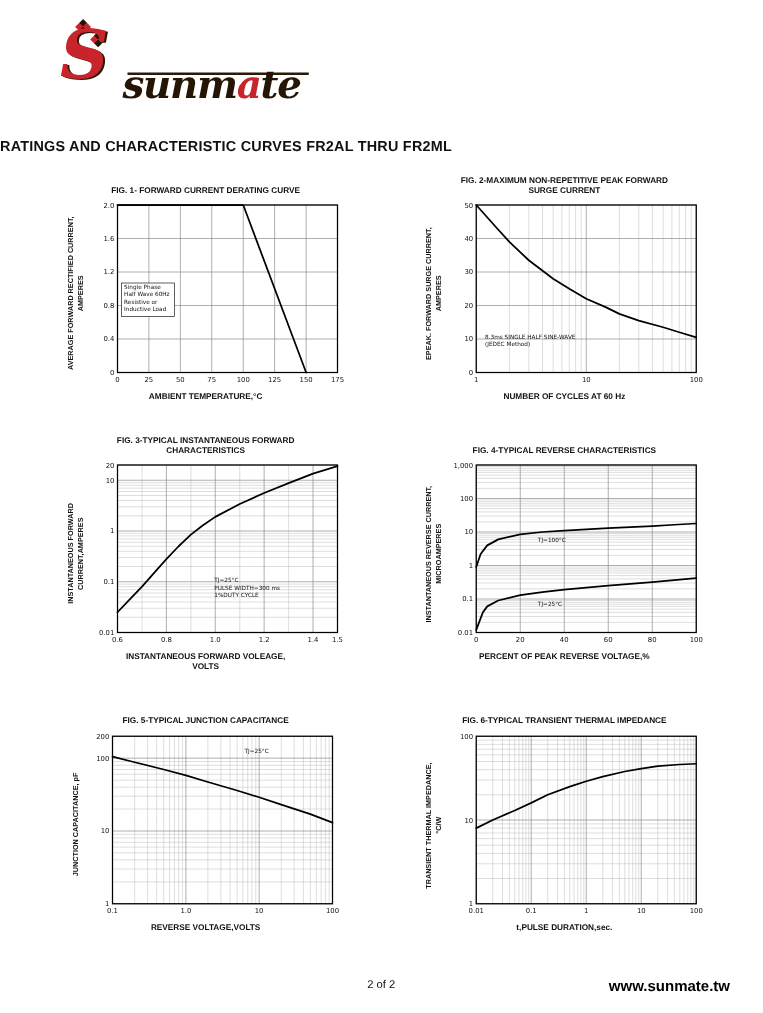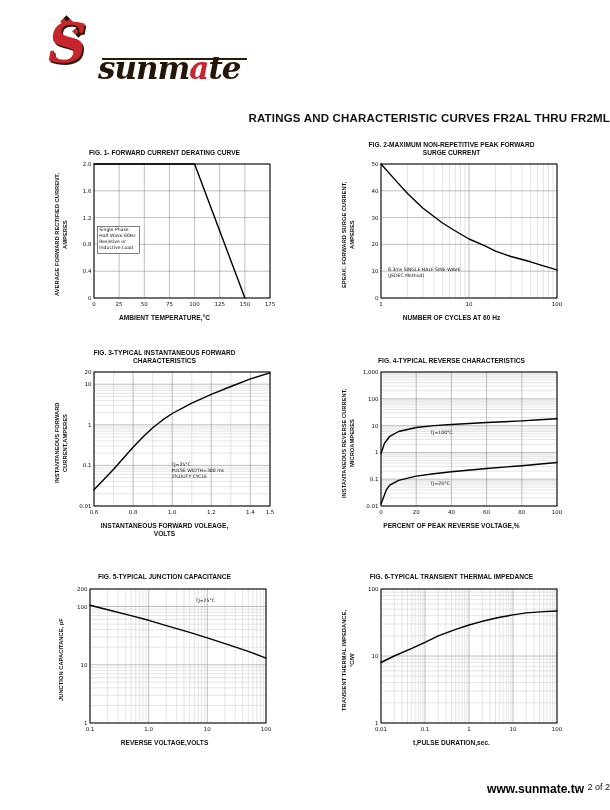--- a/index.html
+++ b/index.html
@@ -12,35 +12,35 @@
     font-style:italic;font-weight:bold;font-size:54px;line-height:1;color:#c7242c;
     text-shadow:1.5px 1.5px 0 #2a1a08;}
   .checker{position:absolute;width:9px;height:9px;transform:rotate(45deg);
     background:conic-gradient(#c7242c 0 25%, #241505 0 50%, #c7242c 0 75%, #241505 0 100%);}
   .checker.c1{left:22px;top:1px;}
   .checker.c2{left:34px;top:11px;}
   .logo-word{position:absolute;left:58px;bottom:4px;font-family:"DejaVu Serif",serif;
     font-style:italic;font-weight:bold;font-size:31px;line-height:1;letter-spacing:-1px;color:#241505;}
   .logo-word .accent{color:#c7242c;}
   .logo-strike{position:absolute;left:62px;top:42px;width:145px;height:1.5px;background:#2a1a08;}
-  .page-title{position:absolute;top:112px;left:0;width:100%;text-align:right;
+  .page-title{position:absolute;top:112px;left:0;width:100%;text-align:left;
     font-weight:bold;font-size:11.5px;letter-spacing:0.2px;}
   .charts{position:absolute;top:140px;left:38px;width:540px;
     display:grid;grid-template-columns:1fr 1fr;column-gap:34px;row-gap:26px;}
   .chart{display:flex;flex-direction:column;align-items:center;}
   .chart-title{font-size:6.6px;font-weight:bold;text-align:center;height:17px;
     display:flex;align-items:flex-end;justify-content:center;margin-bottom:2px;
     white-space:pre-line;line-height:1.25;}
   .chart-body{display:flex;align-items:center;}
   .ylabel{writing-mode:vertical-rl;transform:rotate(180deg);font-size:5.8px;font-weight:bold;
     text-align:center;line-height:1.4;white-space:pre-line;height:152px;}
   .plot{width:206px;height:152px;}
   .xlabel{font-size:6.6px;font-weight:bold;text-align:center;margin-top:3px;
     white-space:pre-line;line-height:1.25;}
-  .page-number{position:absolute;bottom:18px;left:0;width:100%;text-align:right;font-size:9px;}
+  .page-number{position:absolute;bottom:18px;left:0;width:100%;text-align:center;font-size:9px;}
   .website{position:absolute;right:26px;bottom:14px;font-weight:bold;font-size:12px;color:#000;text-align:center;}
 </style>
 </head>
 <body>
 
 <div class="page">
 
   <div class="logo">
     <span class="checker c1"></span>
     <span class="checker c2"></span>

